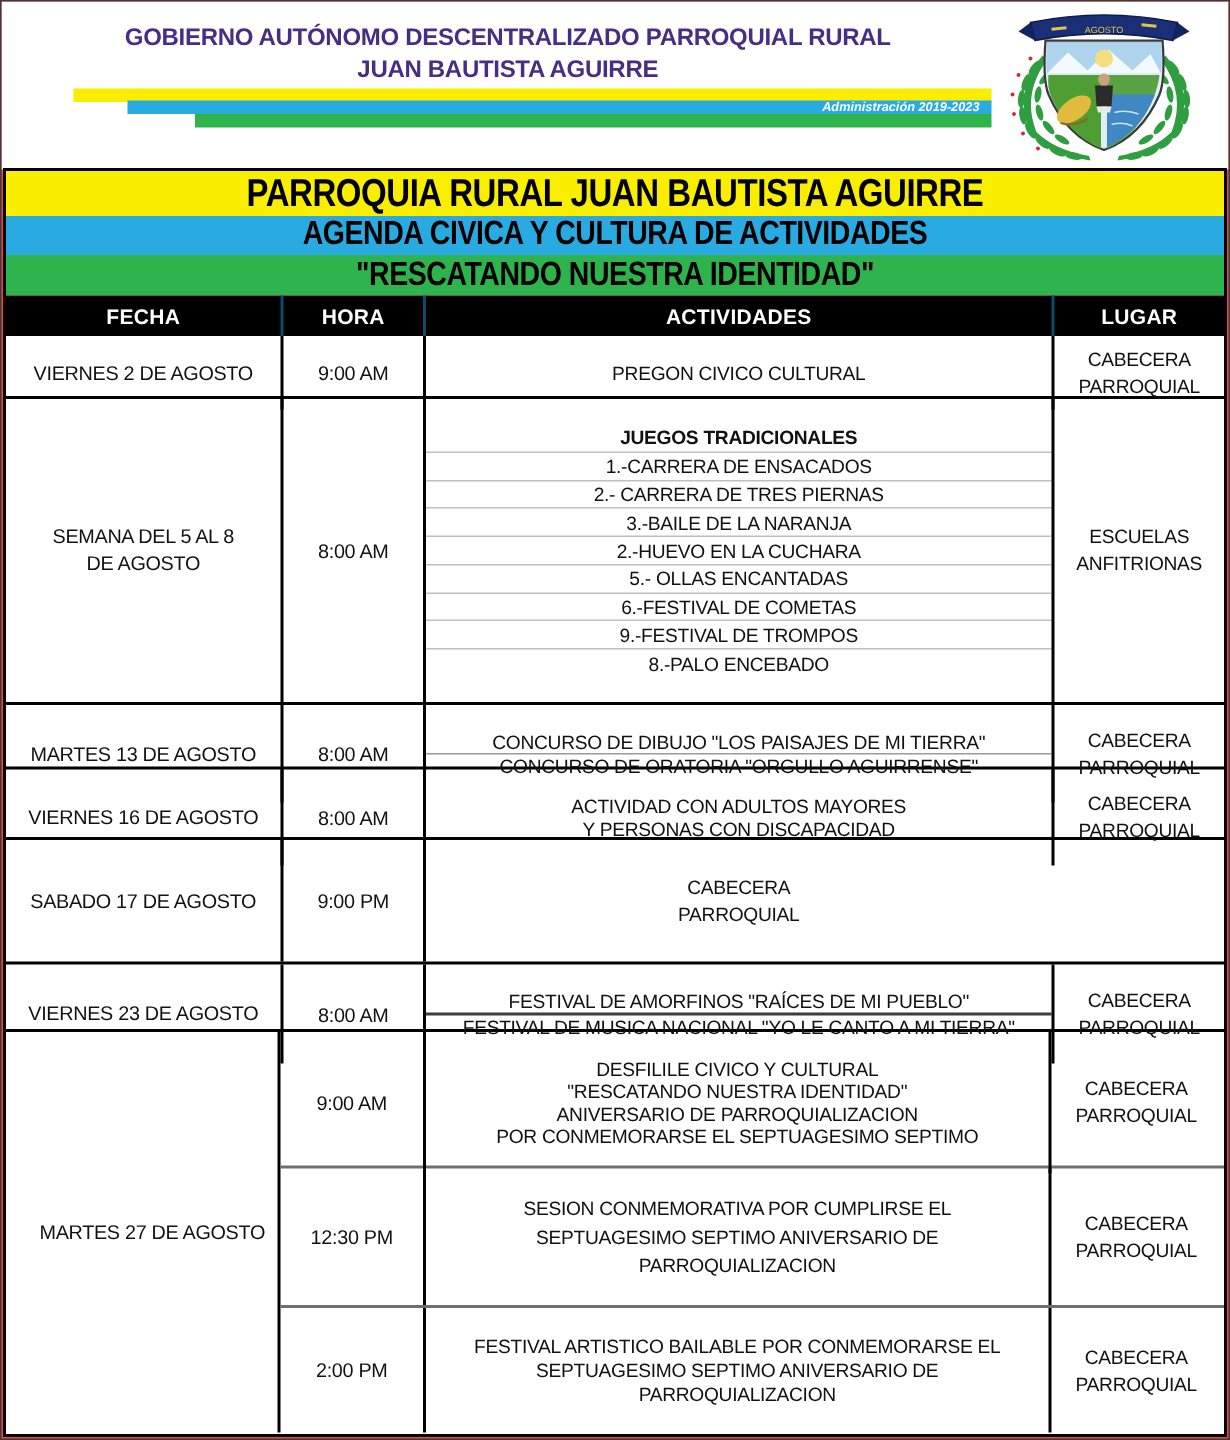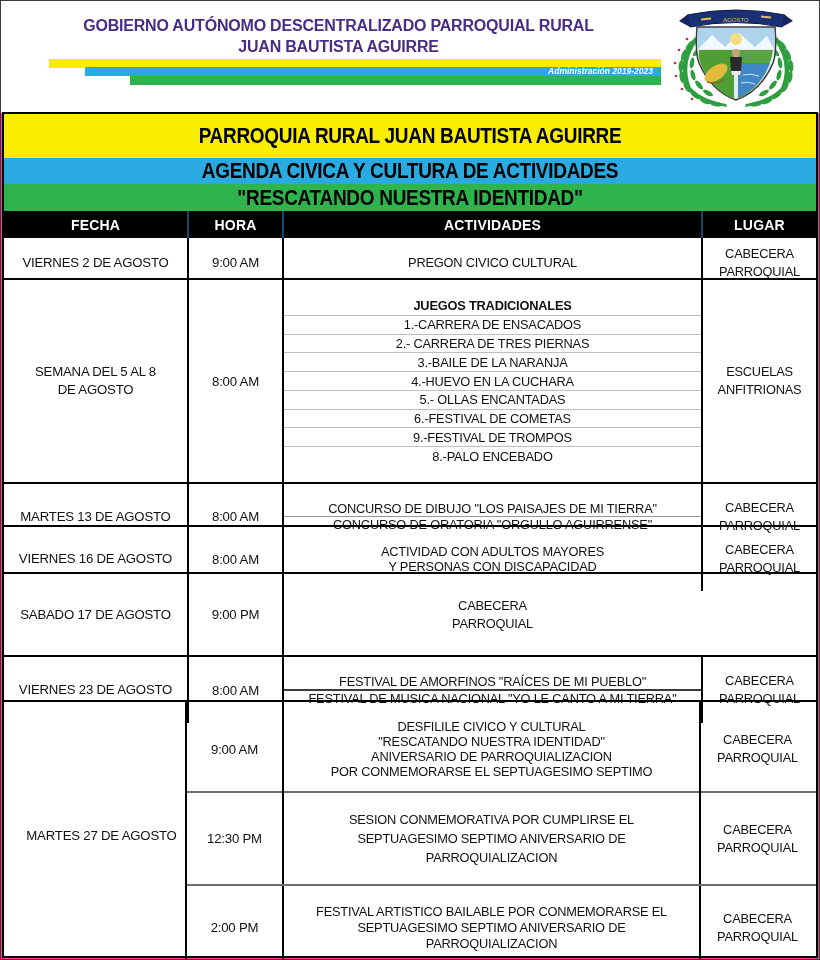--- a/index.html
+++ b/index.html
@@ -1,37 +1,37 @@
 <!DOCTYPE html>
 <html><head>
 <meta charset="utf-8">
 <style>
   html,body{margin:0;padding:0;background:#fff;}
   .page{
-    position:relative;width:818px;height:958px;background:#ec4899;
+    position:relative;width:818px;height:958px;background:#ef4444;
     border:1px solid #3a3a3a;
     font-family:"Liberation Sans",sans-serif;
     overflow:hidden;
   }
   
   .hdr{position:absolute;top:0;left:0;width:100%;height:112px;background:#fff;}
   .hdr-title{position:absolute;top:14px;left:30px;width:615px;text-align:center;
     color:#482C85;font-weight:bold;font-size:16px;line-height:21px;letter-spacing:-0.2px;}
   .stripe{position:absolute;height:9px;}
   .stripe-y{top:58px;left:48px;width:612px;}
   .stripe-b{top:66px;left:84px;width:576px;}
   .stripe-g{top:75px;left:129px;width:531px;}
   .admin-label{position:absolute;top:66px;left:84px;width:568px;height:9px;
     text-align:right;color:#fff;font-style:italic;font-weight:bold;font-size:8.5px;line-height:9.5px;}
   .logo{position:absolute;top:2px;left:656px;width:158px;height:108px;}
   
   .tbl{position:absolute;top:111px;left:1px;width:812px;height:842px;border:2px solid #000;background:#fff;}
   .banner{display:flex;align-items:center;justify-content:center;color:#000;font-weight:800;}
   .banner-inner{transform:scaleY(1.18);letter-spacing:-0.3px;white-space:nowrap;}
-  .banner-y{height:44px;font-size:19px;}
+  .banner-y{height:30px;font-size:22px;}
   .banner-b{height:26px;font-size:19px;}
   .banner-g{height:27px;font-size:19px;}
   .col-hdr{height:27px;background:#000;display:grid;grid-template-columns:183px 95px 419px 115px;}
   .col-hdr>div{display:flex;align-items:center;justify-content:center;color:#fff;
     font-weight:bold;font-size:14px;letter-spacing:0.2px;}
   .col-hdr>div+div{border-left:2px solid #0c4a6e;}
   
   .row{display:grid;grid-template-columns:183px 95px 419px 115px;border-bottom:2px solid #000;box-sizing:border-box;}
   .row:last-child{border-bottom:none;}
   .cell{display:flex;flex-direction:column;align-items:center;justify-content:center;
@@ -180,21 +180,21 @@
           <div class="cell fecha">
             <div class="ln">SEMANA DEL 5 AL 8</div>
             <div class="ln">DE AGOSTO</div>
           </div>
           <div class="cell hora">8:00 AM</div>
           <div class="cell acts sep-light">
             <div class="act-line bold">JUEGOS TRADICIONALES</div>
             <div class="act-line">1.-CARRERA DE ENSACADOS</div>
             <div class="act-line">2.- CARRERA DE TRES PIERNAS</div>
             <div class="act-line">3.-BAILE DE LA NARANJA</div>
-            <div class="act-line">4.-HUEVO EN LA CUCHARA</div>
+            <div class="act-line">2.-HUEVO EN LA CUCHARA</div>
             <div class="act-line">5.- OLLAS ENCANTADAS</div>
             <div class="act-line">6.-FESTIVAL DE COMETAS</div>
             <div class="act-line">9.-FESTIVAL DE TROMPOS</div>
             <div class="act-line">8.-PALO ENCEBADO</div>
           </div>
           <div class="cell lugar">
             <div class="ln">ESCUELAS</div>
             <div class="ln">ANFITRIONAS</div>
           </div>
         </div>

